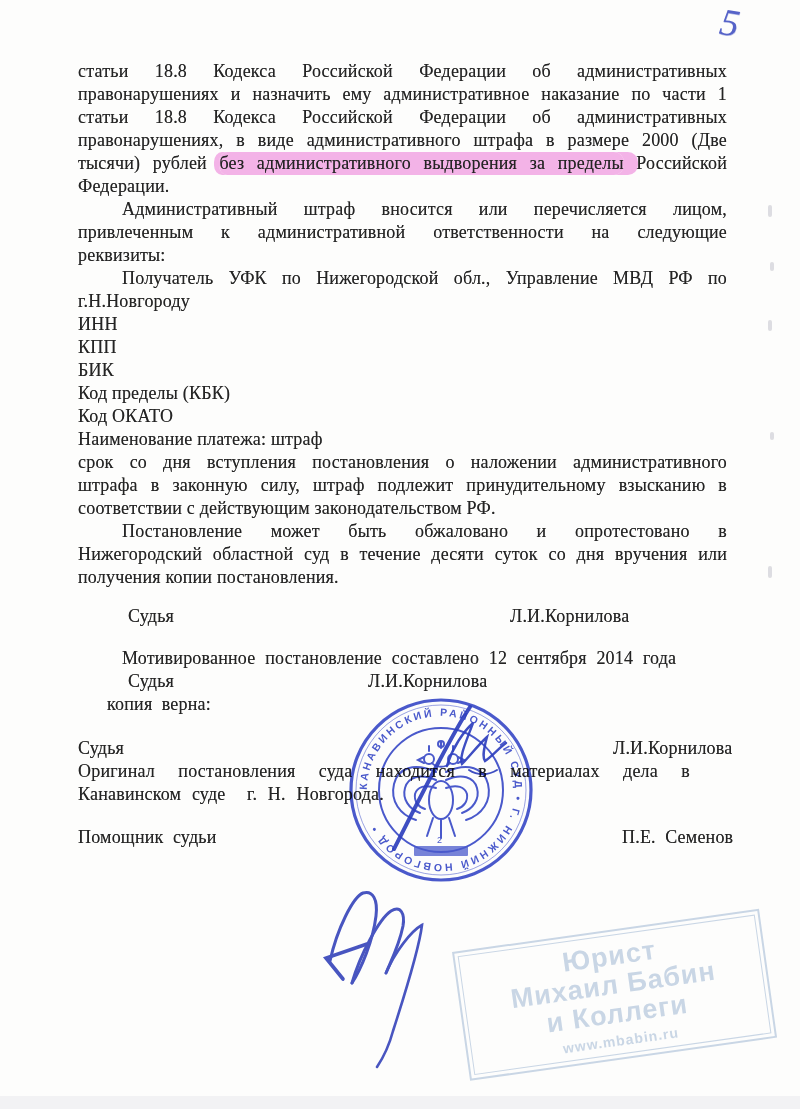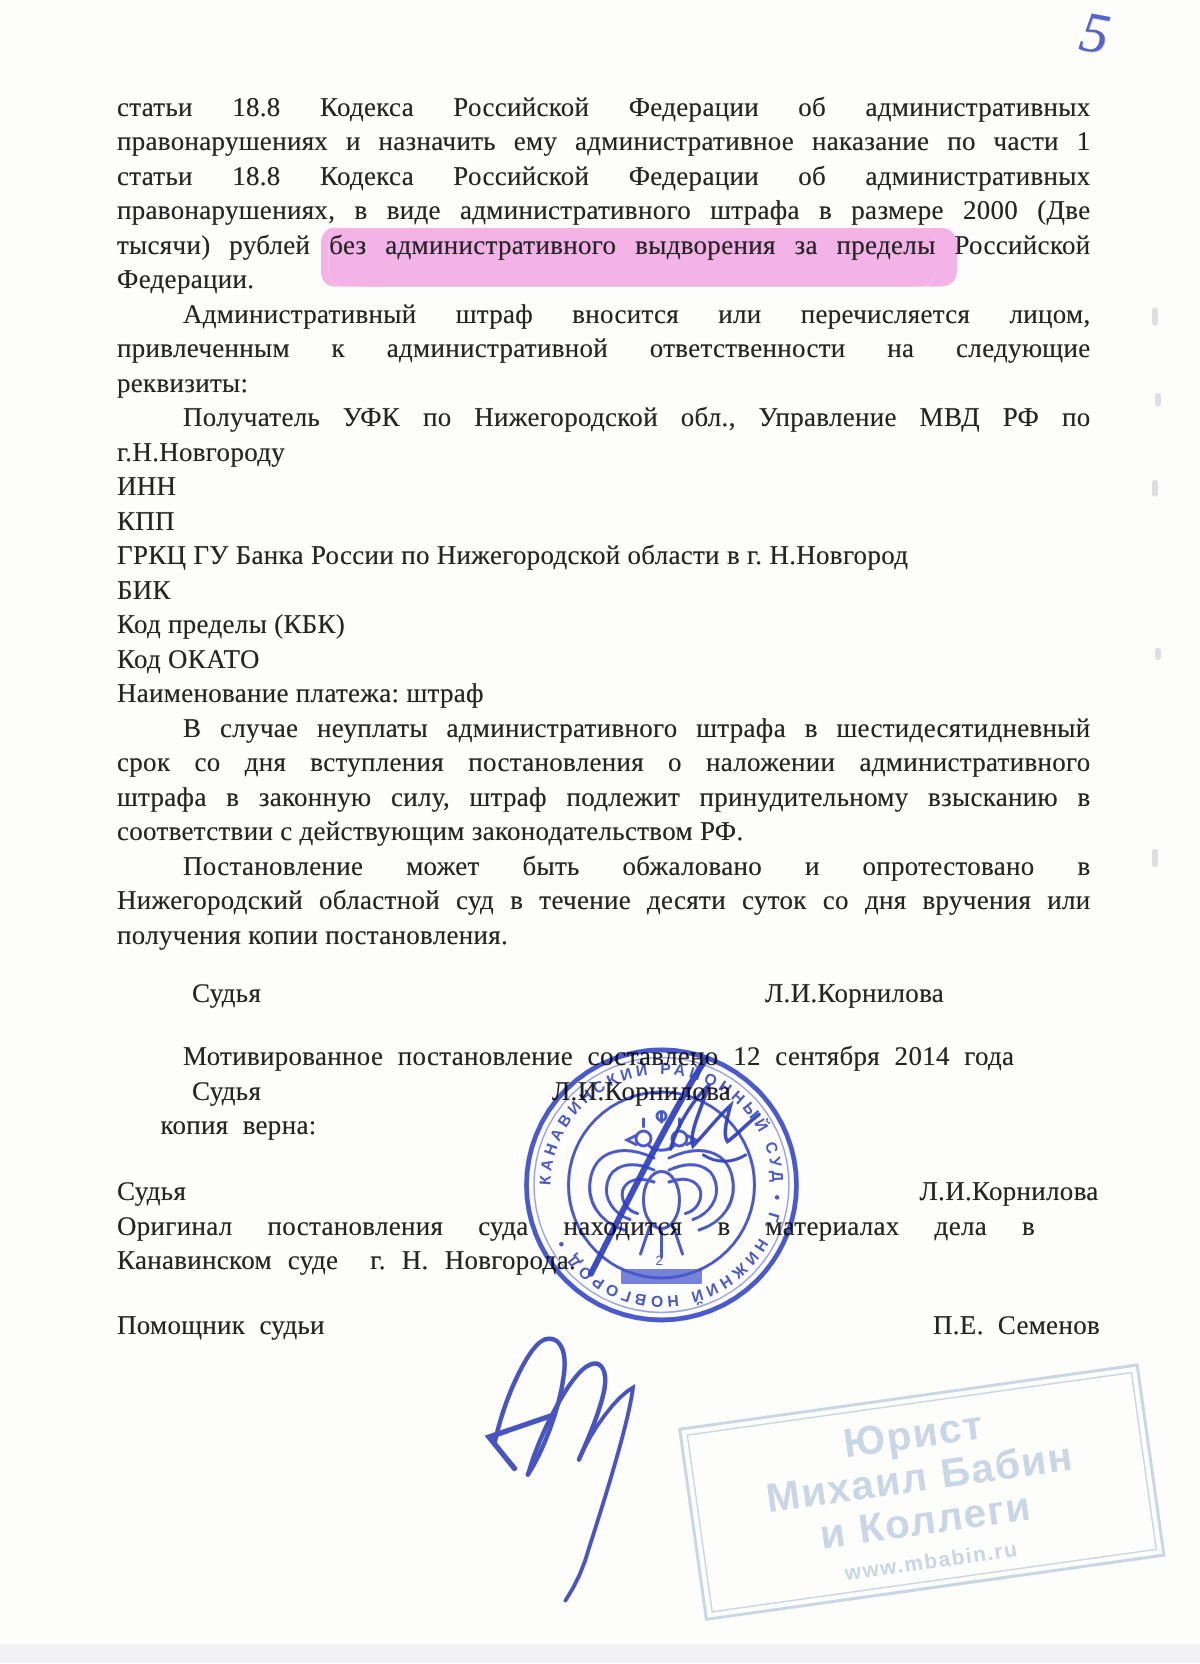--- a/index.html
+++ b/index.html
@@ -13,21 +13,21 @@
     font-size:18px; line-height:23px; letter-spacing:0.2px;
     text-shadow:0 0 0.5px rgba(35,35,35,.55);
   }
   .line { white-space:pre-wrap; min-height:23px; }
   .j { text-align:justify; text-align-last:justify; white-space:normal; }
   .ind { text-indent:44px; }
   .hl {
     background:rgba(241,166,227,.85);
     box-shadow:14px 0 0 rgba(241,166,227,.85), -5px 0 0 rgba(241,166,227,.85);
     border-radius:8px 10px 10px 8px / 10px;
-    padding:1px 0 18px 0;
+    padding:1px 0 2px 0;
   }
   .sigrow { position:relative; height:23px; }
   .sigrow span { position:absolute; top:0; white-space:pre;text-align:right; }
   .wsp5 { word-spacing:5px; }
   .wsp6 { word-spacing:6px; }
   .w612 { width:612px; }
   .copyline { position:relative; left:-12px;margin-left:41px; }
   .handwritten-number {
     position:absolute; left:720px; top:4px; width:60px;
     font-family:"Liberation Serif", serif; font-style:italic;
@@ -62,26 +62,24 @@
     <div class="line j">правонарушениях, в виде административного штрафа в размере 2000 (Две</div>
     <div class="line j"><span>тысячи) рублей </span><span class="hl">без  административного выдворения за пределы</span><span> Российской</span></div>
     <div class="line">Федерации.</div>
     <div class="line j ind">Административный штраф вносится или перечисляется лицом,</div>
     <div class="line j">привлеченным к административной ответственности на следующие</div>
     <div class="line">реквизиты:</div>
     <div class="line j ind">Получатель УФК по Нижегородской обл., Управление МВД РФ по</div>
     <div class="line">г.Н.Новгороду</div>
     <div class="line">ИНН</div>
     <div class="line">КПП</div>
-    <div class="line">ГРКЦ ГУ Банка России по Нижегородской области в г. Н.Новгород</div>
     <div class="line">БИК</div>
     <div class="line">Код пределы (КБК)</div>
     <div class="line">Код ОКАТО</div>
     <div class="line">Наименование платежа: штраф</div>
-    <div class="line j ind">В случае неуплаты административного штрафа в шестидесятидневный</div>
     <div class="line j">срок со дня вступления постановления о наложении административного</div>
     <div class="line j">штрафа в законную силу, штраф подлежит принудительному взысканию в</div>
     <div class="line">соответствии с действующим законодательством РФ.</div>
     <div class="line j ind">Постановление может быть обжаловано и опротестовано в</div>
     <div class="line j">Нижегородский областной суд в течение десяти суток со дня вручения или</div>
     <div class="line">получения копии постановления.</div>
 
     <div class="sigrow" style="margin-top:16px">
       <span style="left:50px">Судья</span>
       <span style="left:432px">Л.И.Корнилова</span>

